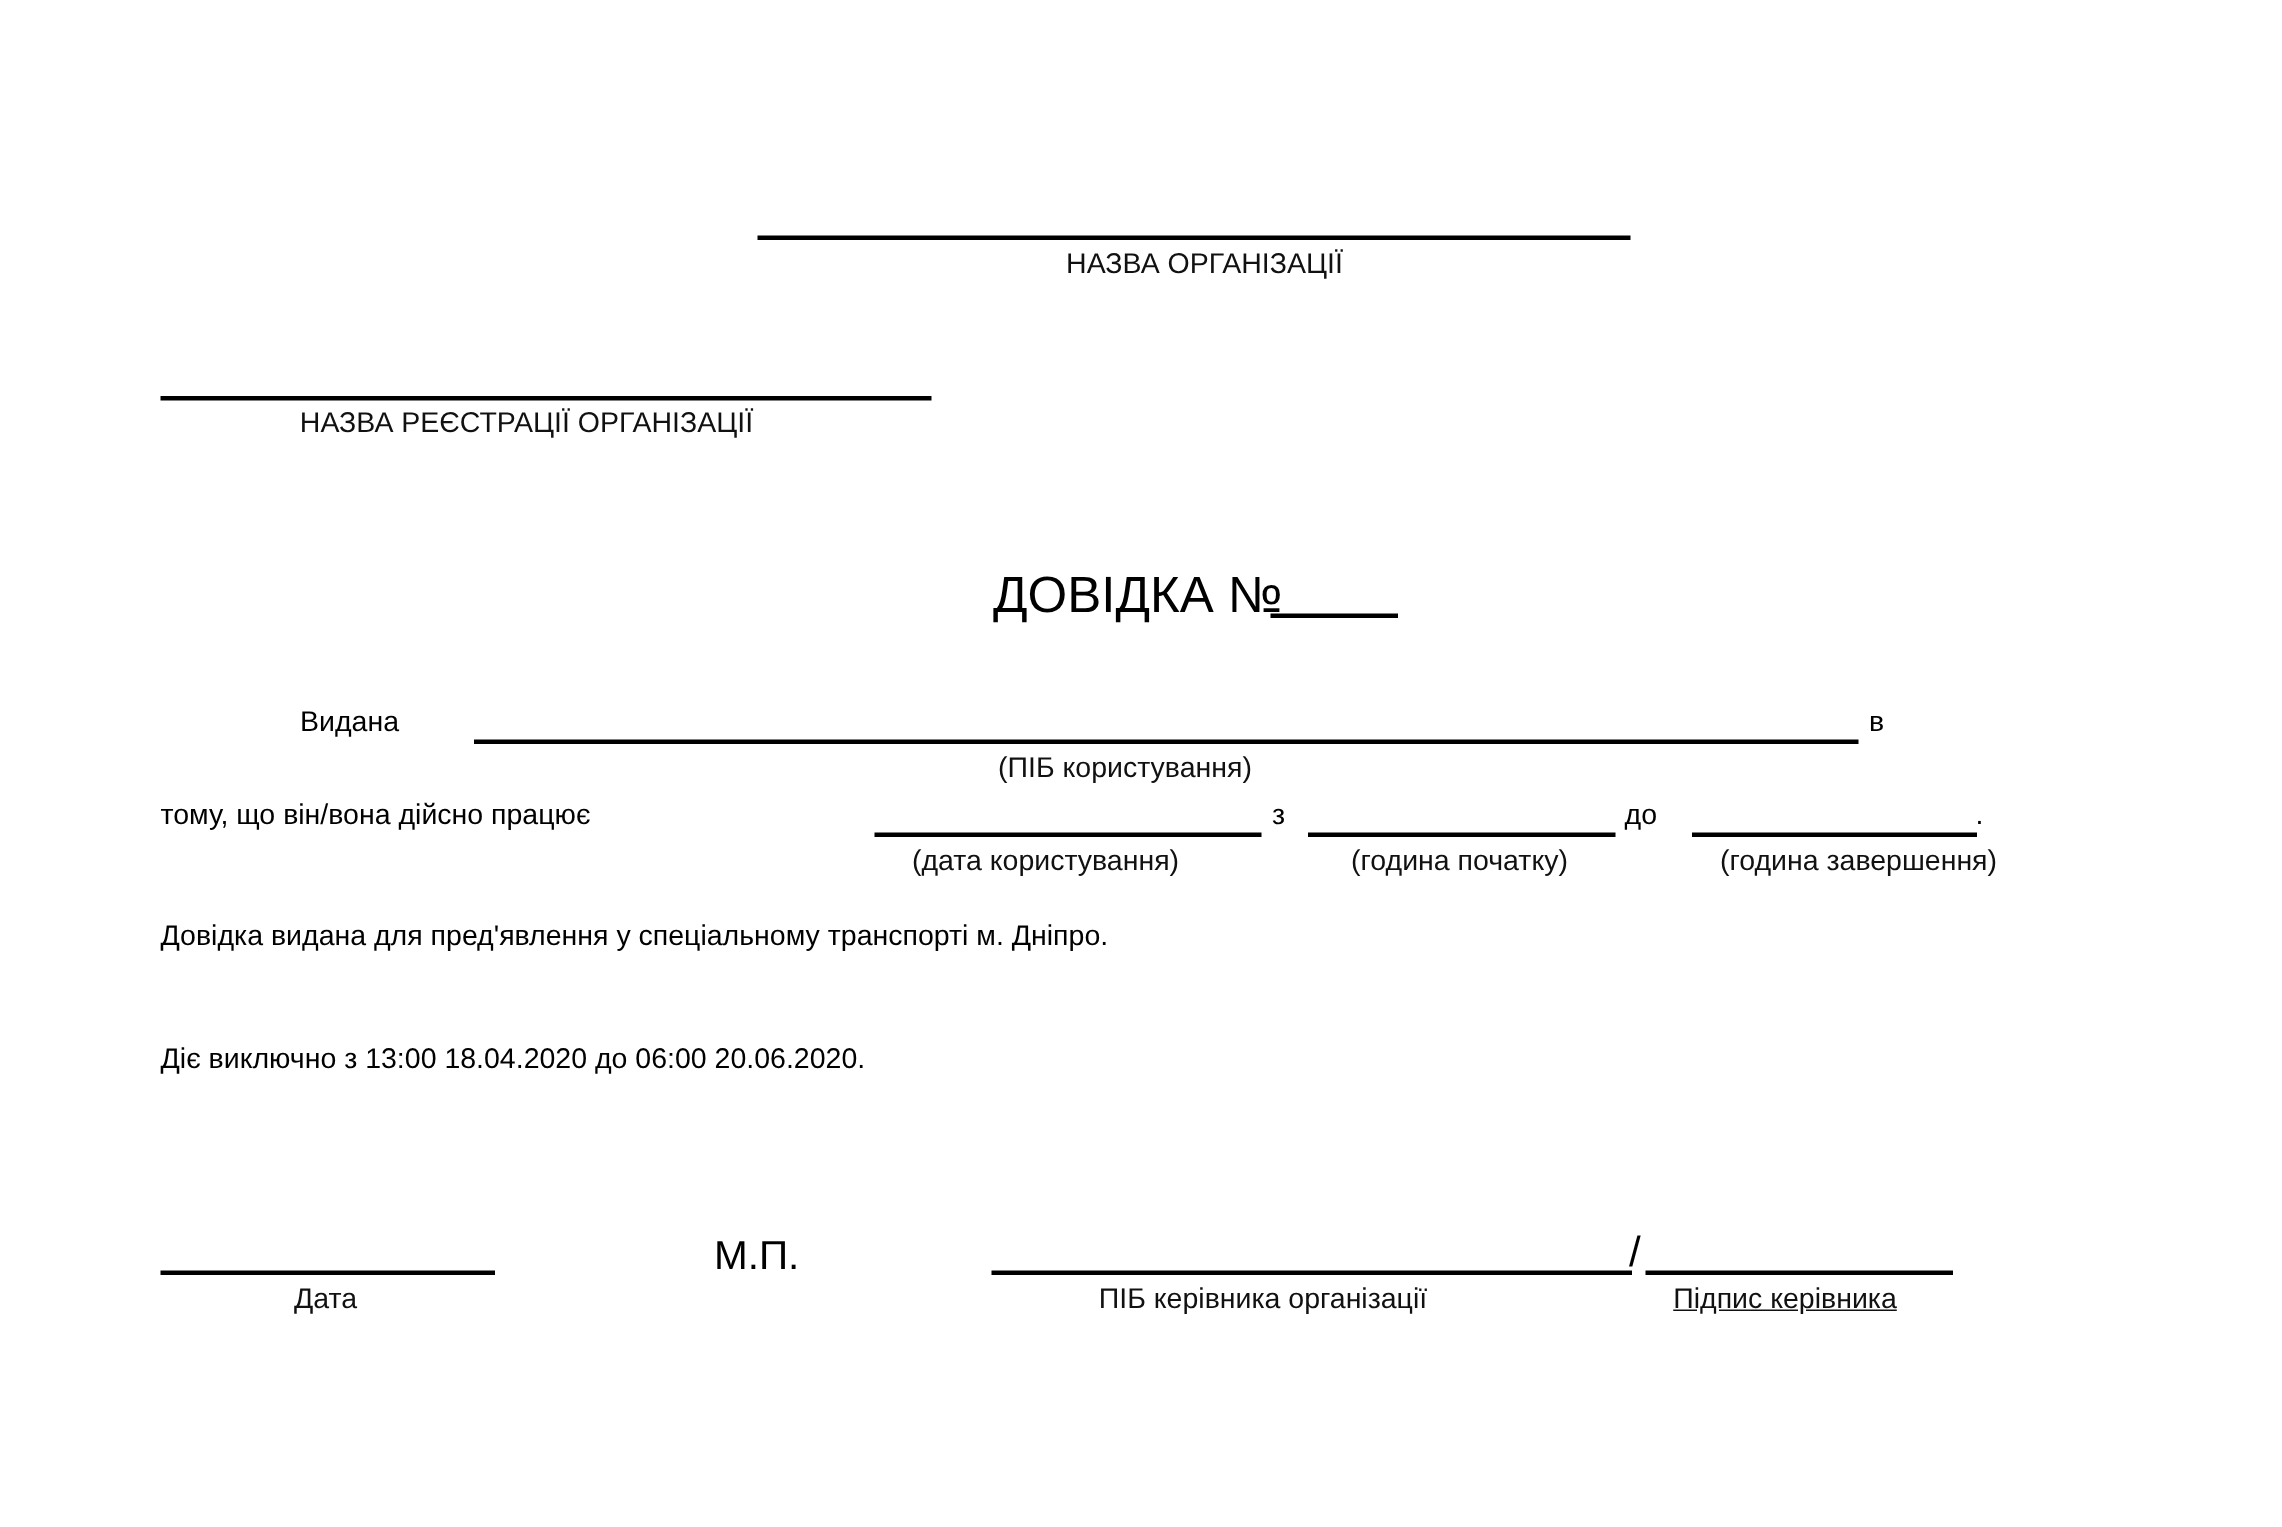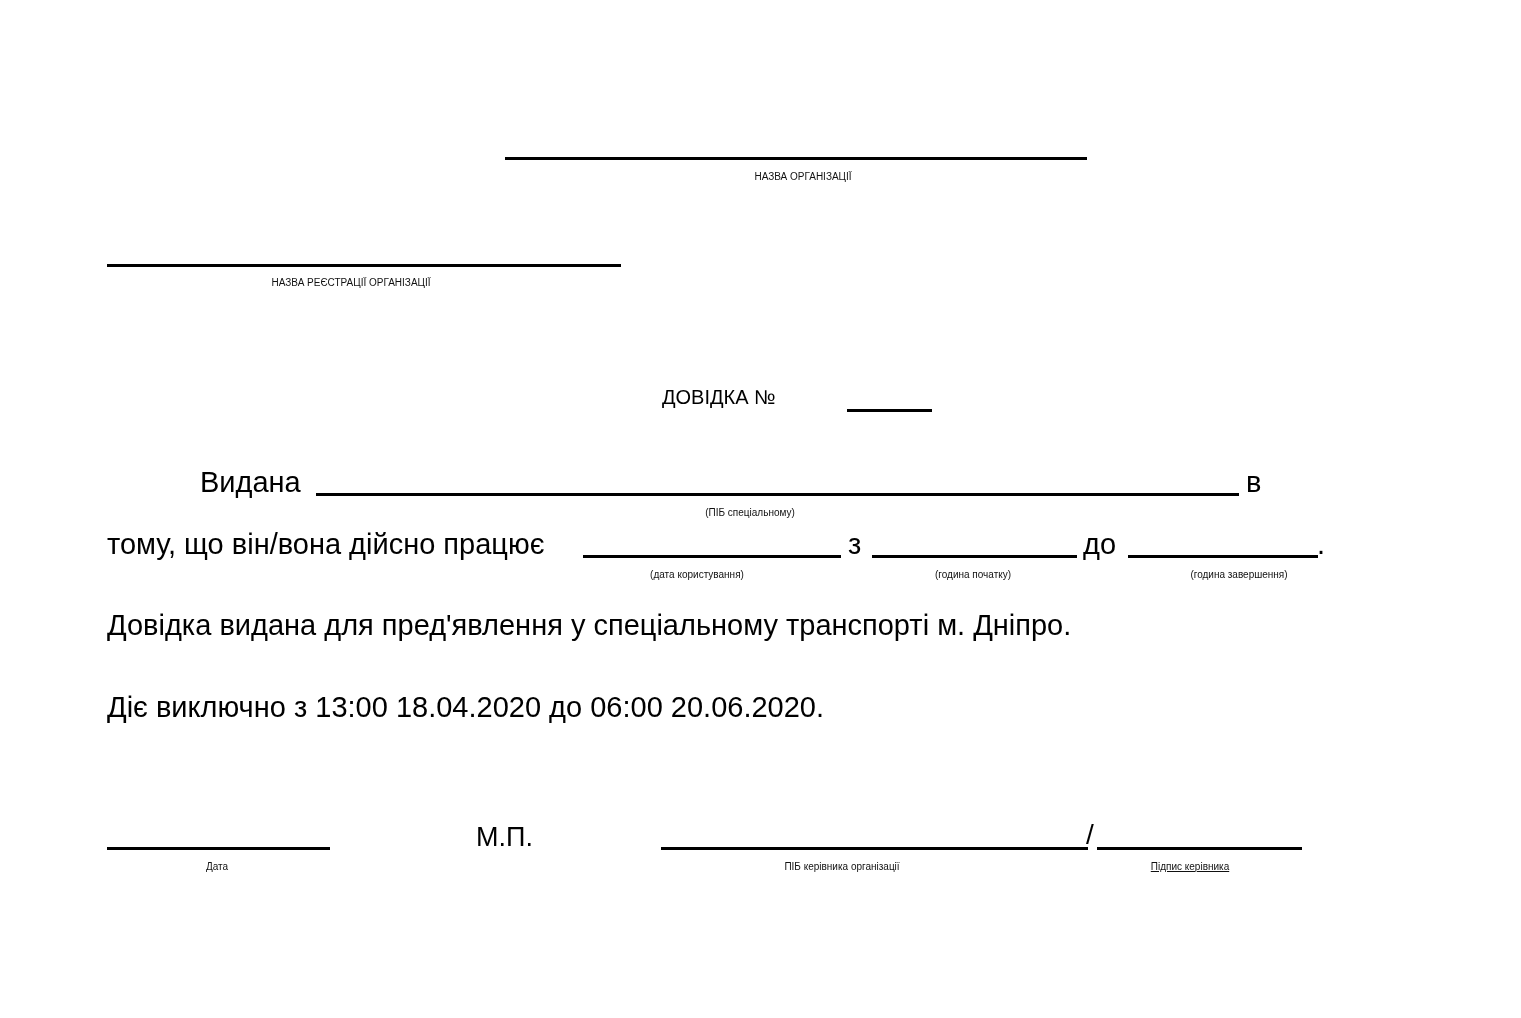--- a/index.html
+++ b/index.html
@@ -1,44 +1,44 @@
 <!DOCTYPE html>
 <html><head>
   <meta charset="utf-8">
   <style>
     html, body { margin: 0; padding: 0; background: #ffffff; }
     body {
       width: 1521px; height: 1018px; position: relative; overflow: hidden;
       font-family: "Liberation Sans", "DejaVu Sans", sans-serif; color: #000;
     }
     .rule { position: absolute; background: #000; height: 3px; }
-    .cap { position: absolute; font-size: 10px; line-height: 16px; white-space: nowrap; color: #111; }
+    .cap { position: absolute; font-size: 19px; line-height: 16px; white-space: nowrap; color: #111; }
     .cap.c { transform: translateX(-50%); }
-    .body-text { position: absolute; font-size: 29px; line-height: 34px; white-space: nowrap; }
-    .title { position: absolute; font-size: 20px; line-height: 34px; white-space: nowrap; }
+    .body-text { position: absolute; font-size: 19px; line-height: 34px; white-space: nowrap; }
+    .title { position: absolute; font-size: 34px; line-height: 34px; white-space: nowrap; }
     .field { cursor: text; }
   </style>
 </head>
 <body>
 
 <div>
 
   <div class="rule field" style="left:505px; top:157px; width:582px;"></div>
   <div class="cap c" style="left:803px; top:169px;">НАЗВА ОРГАНІЗАЦІЇ</div>
 
   <div class="rule field" style="left:107px; top:264px; width:514px;"></div>
   <div class="cap c" style="left:351px; top:275px;">НАЗВА РЕЄСТРАЦІЇ ОРГАНІЗАЦІЇ</div>
 
   <div class="title" style="left:662px; top:380px;">ДОВІДКА №</div>
   <div class="rule field" style="left:847px; top:409px; width:85px;"></div>
 
   <div class="body-text" style="left:200px; top:465px;">Видана</div>
   <div class="rule field" style="left:316px; top:493px; width:923px;"></div>
   <div class="body-text" style="left:1246px; top:465px;">в</div>
-  <div class="cap c" style="left:750px; top:505px;">(ПІБ спеціальному)</div>
+  <div class="cap c" style="left:750px; top:505px;">(ПІБ користування)</div>
 
   <div class="body-text" style="left:107px; top:527px;">тому, що він/вона дійсно працює</div>
   <div class="rule field" style="left:583px; top:555px; width:258px;"></div>
   <div class="body-text" style="left:848px; top:527px;">з</div>
   <div class="rule field" style="left:872px; top:555px; width:205px;"></div>
   <div class="body-text" style="left:1083px; top:527px;">до</div>
   <div class="rule field" style="left:1128px; top:555px; width:190px;"></div>
   <div class="body-text" style="left:1317px; top:527px;">.</div>
   <div class="cap c" style="left:697px; top:567px;">(дата користування)</div>
   <div class="cap c" style="left:973px; top:567px;text-align:right;">(година початку)</div>

